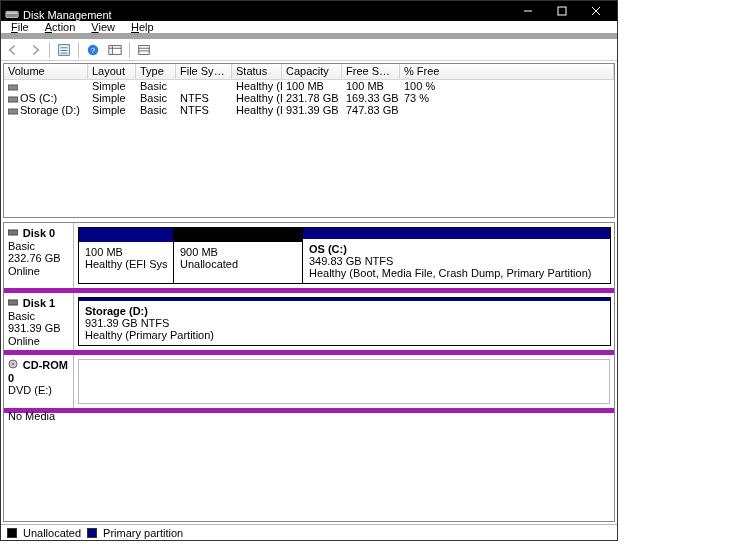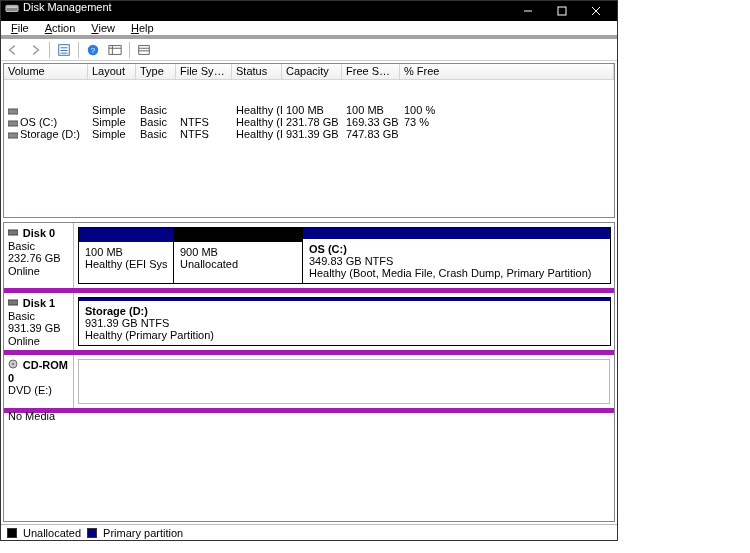--- a/index.html
+++ b/index.html
@@ -15,34 +15,34 @@
   }
   .window {
     position:absolute; left:0; top:0; width:618px; height:541px;
     border:1px solid #333;
     background:#fff;
     display:flex; flex-direction:column;
   }
   
   .titlebar {
     background:#000; color:#fff; height:20px;
-    display:flex; align-items:flex-start; padding:0 4px;
+    display:flex; align-items:flex-end; padding:0 4px;
   }
   .titlebar .appicon { width:14px; height:14px; margin-right:4px; }
   .titlebar .appicon svg { width:14px; height:14px; }
   .titlebar .title { flex:0 0 auto; font-size:11px; }
   .titlebar .spacer { flex:1; }
   .winbtn {
     width:34px; height:20px; display:flex; align-items:center; justify-content:center;
     color:#fff; font-size:10px; cursor:default;
   }
   
   .menubar {
-    background:#fff; border-bottom:4px solid #a3a3a3;
-    height:18px; display:flex; align-items:flex-start; padding:0 2px;
+    background:#fff; border-bottom:6px solid #a3a3a3;
+    height:18px; display:flex; align-items:center; padding:0 2px;
     font-size:11px;
   }
   .menuitem { padding:1px 8px; cursor:default; }
   .menuitem u { text-decoration:underline; }
   
   .toolbar {
     background:#fff; border-bottom:1px solid #d0d0d0;
     height:22px; display:flex; align-items:center; padding:0 2px; gap:2px;
   }
   .tbtn {
@@ -62,21 +62,21 @@
   }
   .colheaders {
     display:flex; background:#7dd3fc; border-bottom:1px solid #d6d6d6;
     font-size:11px; height:16px;
   }
   .colh {
     border-right:1px solid #d6d6d6; padding:1px 4px; white-space:nowrap;
     overflow:hidden; text-overflow:ellipsis; cursor:default;
     background:linear-gradient(#fdfdfd,#f0f0f0);
   }
-  .listbody { flex:1; overflow:auto; background:#fff;margin-top:24px; }
+  .listbody { flex:1; overflow:auto; background:#fff; }
   .row { display:flex; font-size:11px; height:12px; align-items:center; }
   .cell { padding:0 4px; white-space:nowrap; overflow:hidden; }
   .rowicon { width:10px; height:10px; display:inline-block; vertical-align:middle; margin-right:2px;}
   .rowicon svg { width:10px; height:10px; }
 
   
   .diskpane {
     flex:1; margin:2px; border:1px solid #828790;
     display:flex; flex-direction:column; overflow:auto;
     background:#fff;

